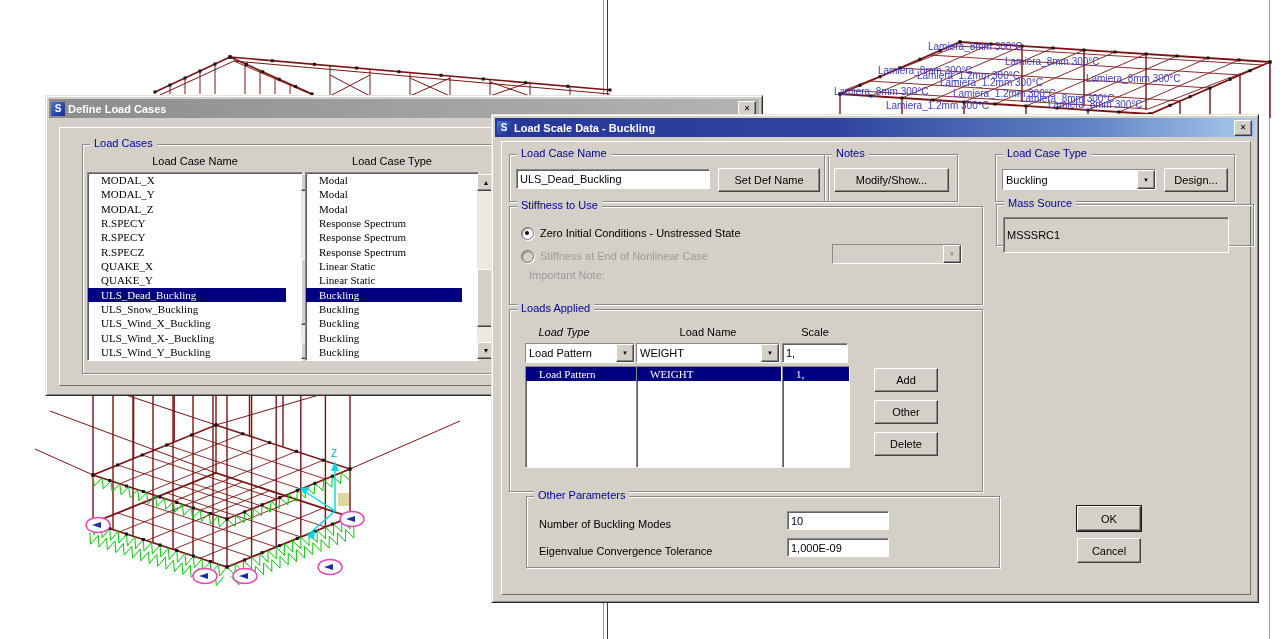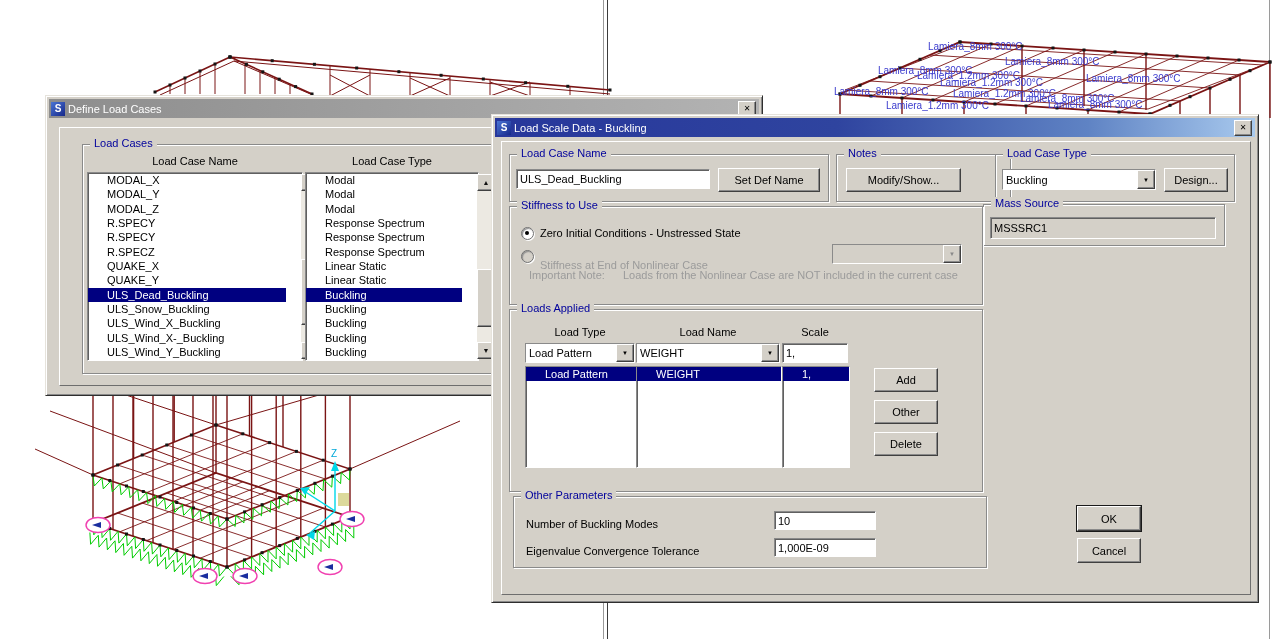--- a/index.html
+++ b/index.html
@@ -7,21 +7,21 @@
        font-family:"Liberation Sans","DejaVu Sans",sans-serif;font-size:11px;color:#000;}
 
   
   .window{position:absolute;background:#D4D0C8;border:1px solid;
           border-color:#E6E3DC #2E2E2E #2E2E2E #E6E3DC;
           box-shadow:inset 1px 1px 0 #FFFFFF, inset -1px -1px 0 #8A8A8A;}
   .titlebar{position:absolute;left:3px;right:3px;top:3px;height:19px;display:flex;
             align-items:center;gap:3px;padding:0 2px;}
   .titlebar.active{background:linear-gradient(90deg,#27379B 0%,#2F449F 45%,#5F83C4 78%,#A9CAEE 100%);}
   .titlebar.inactive{background:linear-gradient(90deg,#8D8D8D 0%,#B3B3B3 100%);}
-  .title-text{color:#FFF;font-weight:normal;flex:1;white-space:nowrap;}
+  .title-text{color:#FFF;font-weight:bold;flex:1;white-space:nowrap;}
   .sicon{width:14px;height:14px;flex:0 0 14px;background:linear-gradient(135deg,#4A74D4,#16288A);
          color:#FFF;font-weight:bold;font-size:10px;line-height:14px;text-align:center;}
   .btn3d{background:#D4D0C8;border:1px solid;border-color:#FFFFFF #404040 #404040 #FFFFFF;
          box-shadow:inset -1px -1px 0 #8A8A8A;cursor:default;}
   .xbtn{width:16px;height:14px;font-size:8px;font-weight:bold;display:flex;align-items:center;
         justify-content:center;margin-right:1px;}
   .panel3d{position:absolute;border:1px solid;border-color:#FFFFFF #6E6E6E #6E6E6E #FFFFFF;}
   .sunken{border:1px solid;border-color:#8A8A8A #FFFFFF #FFFFFF #8A8A8A;
           box-shadow:inset 1px 1px 0 #606060;background:#FFF;}
   .group{position:absolute;border:1px solid #8A8A8A;box-shadow:1px 1px 0 #FFF,inset 1px 1px 0 #FFF;}
@@ -36,21 +36,21 @@
   .combo.disabled .cval{background:#D4D0C8;}
   .combo .carrow{width:16px;display:flex;align-items:center;justify-content:center;font-size:6px;}
   .combo.disabled .carrow{color:#8A8A8A;}
   .radio{position:absolute;width:11px;height:11px;border-radius:50%;background:#FFF;
          border:1px solid #707070;box-shadow:inset 1px 1px 1px #909090,1px 1px 0 #FFF;}
   .radio.checked::after{content:"";position:absolute;left:3px;top:3px;width:4px;height:4px;border-radius:50%;background:#000;}
   .radio.disabled{background:#D4D0C8;}
   .label{position:absolute;white-space:nowrap;}
   .label.gray{color:#9B9B9B;}
   .listbox{position:absolute;background:#FFF;}
-  .lrow{height:14.35px;line-height:14.3px;padding-left:19px;white-space:nowrap;overflow:hidden;}
+  .lrow{height:14.35px;line-height:14.3px;padding-left:13px;white-space:nowrap;overflow:hidden;font-family:Liberation Serif, serif;}
   .lrow.sel{background:#000080;color:#FFF;}
   .vscroll{position:absolute;top:1px;right:1px;bottom:1px;width:16px;background:#ECE9E2;}
   .sarrow{position:absolute;left:0;width:16px;height:15px;display:flex;align-items:center;
           justify-content:center;font-size:7px;color:#111;}
   .sarrow.up{top:0;} .sarrow.down{bottom:0;}
   .sthumb{position:absolute;left:0;width:16px;}
   .hdr{position:absolute;white-space:nowrap;transform:translateX(-50%);}
   .rlabel{position:absolute;font-size:10px;white-space:nowrap;}
   .divider-a{position:absolute;top:0;bottom:0;width:1px;background:#9A9A9A;}
   .divider-b{position:absolute;top:0;bottom:0;width:1px;background:#3C3C3C;}
@@ -366,56 +366,55 @@
     <span class="btn3d xbtn">✕</span>
   </div>
   <div class="panel3d" style="left:9px;top:26px;width:748px;height:452px;"></div>
 
   <div class="group" style="left:17px;top:39px;width:318px;height:46px;">
     <span class="glabel">Load Case Name</span>
     <div class="input sunken" style="left:6px;top:14px;width:194px;height:20px;box-sizing:border-box;">ULS_Dead_Buckling</div>
     <div class="btn btn3d" style="left:208px;top:13px;width:100px;height:22px;">Set Def Name</div>
   </div>
 
-  <div class="group" style="left:344px;top:39px;width:132px;height:46px;padding-left:41px;">
+  <div class="group" style="left:332px;top:39px;width:132px;height:46px;">
     <span class="glabel">Notes</span>
     <div class="btn btn3d" style="left:9px;top:13px;width:113px;height:22px;">Modify/Show...</div>
   </div>
 
   <div class="group" style="left:503px;top:39px;width:238px;height:46px;">
     <span class="glabel">Load Case Type</span>
     <div class="combo sunken" style="left:6px;top:14px;width:154px;height:21px;box-sizing:border-box;">
       <span class="cval">Buckling</span>
       <span class="carrow btn3d">▼</span>
     </div>
     <div class="btn btn3d" style="left:168px;top:13px;width:62px;height:22px;">Design...</div>
   </div>
 
-  <div class="group" style="left:491px;top:89px;width:240px;height:40px;">
+  <div class="group" style="left:504px;top:89px;width:240px;height:40px;padding-left:16px;">
     <span class="glabel">Mass Source</span>
-    <div class="input sunken disabled" style="left:6px;top:12px;width:226px;height:22px;box-sizing:border-box;">MSSSRC1</div>
+    <div class="input sunken disabled" style="left:6px;top:12px;width:226px;height:36px;box-sizing:border-box;">MSSSRC1</div>
   </div>
 
   <div class="group" style="left:17px;top:91px;width:472px;height:97px;text-decoration:underline;">
     <span class="glabel">Stiffness to Use</span>
     <span class="radio checked" style="left:11px;top:20px;"></span>
     <span class="label" style="left:30px;top:20px;">Zero Initial Conditions - Unstressed State</span>
     <span class="radio disabled" style="left:11px;top:43px;"></span>
-    <span class="label gray" style="left:30px;top:52px;">Stiffness at End of Nonlinear Case</span>
+    <span class="label gray" style="left:30px;top:43px;">Stiffness at End of Nonlinear Case</span>
     <div class="combo sunken disabled" style="left:322px;top:37px;width:130px;height:20px;box-sizing:border-box;">
       <span class="cval"></span>
       <span class="carrow btn3d">▼</span>
     </div>
     <span class="label gray" style="left:19px;top:62px;">Important Note:</span>
-    <div class="label gray" style="left:113px;top:62px;width:345px;white-space:normal;line-height:13px;">Loads from the Nonlinear Case are NOT included in the current case</div>
   </div>
 
   <div class="group" style="left:17px;top:194px;width:472px;height:181px;">
     <span class="glabel">Loads Applied</span>
-    <span class="hdr" style="left:70px;top:16px;">Load Type</span>
+    <span class="hdr" style="left:54px;top:16px;font-style:italic;">Load Type</span>
     <span class="hdr" style="left:198px;top:16px;">Load Name</span>
     <span class="hdr" style="left:305px;top:16px;">Scale</span>
 
     <div class="combo sunken" style="left:15px;top:33px;width:110px;height:20px;box-sizing:border-box;">
       <span class="cval">Load Pattern</span>
       <span class="carrow btn3d">▼</span>
     </div>
     <div class="combo sunken" style="left:126px;top:33px;width:144px;height:20px;box-sizing:border-box;">
       <span class="cval">WEIGHT</span>
       <span class="carrow btn3d">▼</span>
@@ -430,21 +429,21 @@
     </div>
     <div class="listbox sunken" style="left:272px;top:56px;width:66px;height:100px;">
       <div class="lrow sel">1,</div>
     </div>
 
     <div class="btn btn3d" style="left:364px;top:58px;width:62px;height:22px;">Add</div>
     <div class="btn btn3d" style="left:364px;top:90px;width:62px;height:22px;">Other</div>
     <div class="btn btn3d" style="left:364px;top:122px;width:62px;height:22px;text-align:right;">Delete</div>
   </div>
 
-  <div class="group" style="left:21px;top:381px;width:472px;height:70px;">
+  <div class="group" style="left:34px;top:381px;width:472px;height:70px;">
     <span class="glabel">Other Parameters</span>
     <span class="label" style="left:12px;top:21px;">Number of Buckling Modes</span>
     <div class="input sunken" style="left:260px;top:14px;width:102px;height:19px;box-sizing:border-box;">10</div>
     <span class="label" style="left:12px;top:48px;">Eigenvalue Convergence Tolerance</span>
     <div class="input sunken" style="left:260px;top:41px;width:102px;height:19px;box-sizing:border-box;">1,000E-09</div>
   </div>
 
   <div class="btn btn3d default" style="left:585px;top:391px;width:62px;height:23px;">OK</div>
   <div class="btn btn3d" style="left:585px;top:423px;width:62px;height:23px;">Cancel</div>
 </div>

